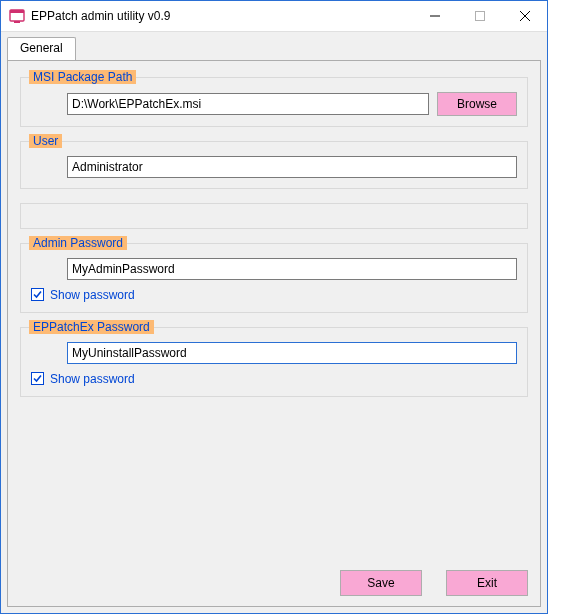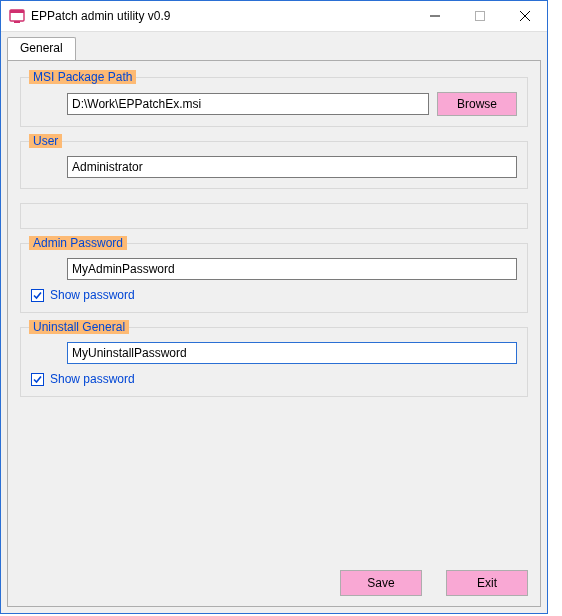--- a/index.html
+++ b/index.html
@@ -121,21 +121,21 @@
     font-family: inherit;
     font-size: 12px;
     padding: 0 10px;
     cursor: default;
     display: inline-flex;
     align-items: center;
     justify-content: center;
   }
   .checkbox-row {
     display: flex;
-    align-items: flex-end;
+    align-items: flex-start;
     margin-top: 8px;
   }
   .chk {
     width: 13px;
     height: 13px;
     border: 1px solid #0046d5;
     background: #fff;
     display: inline-flex;
     align-items: center;
     justify-content: center;
@@ -226,21 +226,21 @@
         <span class="chk">
           <svg width="11" height="11" viewBox="0 0 11 11">
               <polyline points="2,5.5 4.5,8 9,2.5" fill="none" stroke="#0046d5" stroke-width="1.6"></polyline>
             </svg>
         </span>
         <span class="chk-label">Show password</span>
       </div>
     </div>
 
     <div class="group">
-      <span class="group-legend">Uninstall General</span>
+      <span class="group-legend">EPPatchEx Password</span>
       <div class="row">
         <input type="text" class="focused" value="MyUninstallPassword" style="">
       </div>
       <div class="checkbox-row">
         <span class="chk">
           <svg width="11" height="11" viewBox="0 0 11 11">
               <polyline points="2,5.5 4.5,8 9,2.5" fill="none" stroke="#0046d5" stroke-width="1.6"></polyline>
             </svg>
         </span>
         <span class="chk-label">Show password</span>

